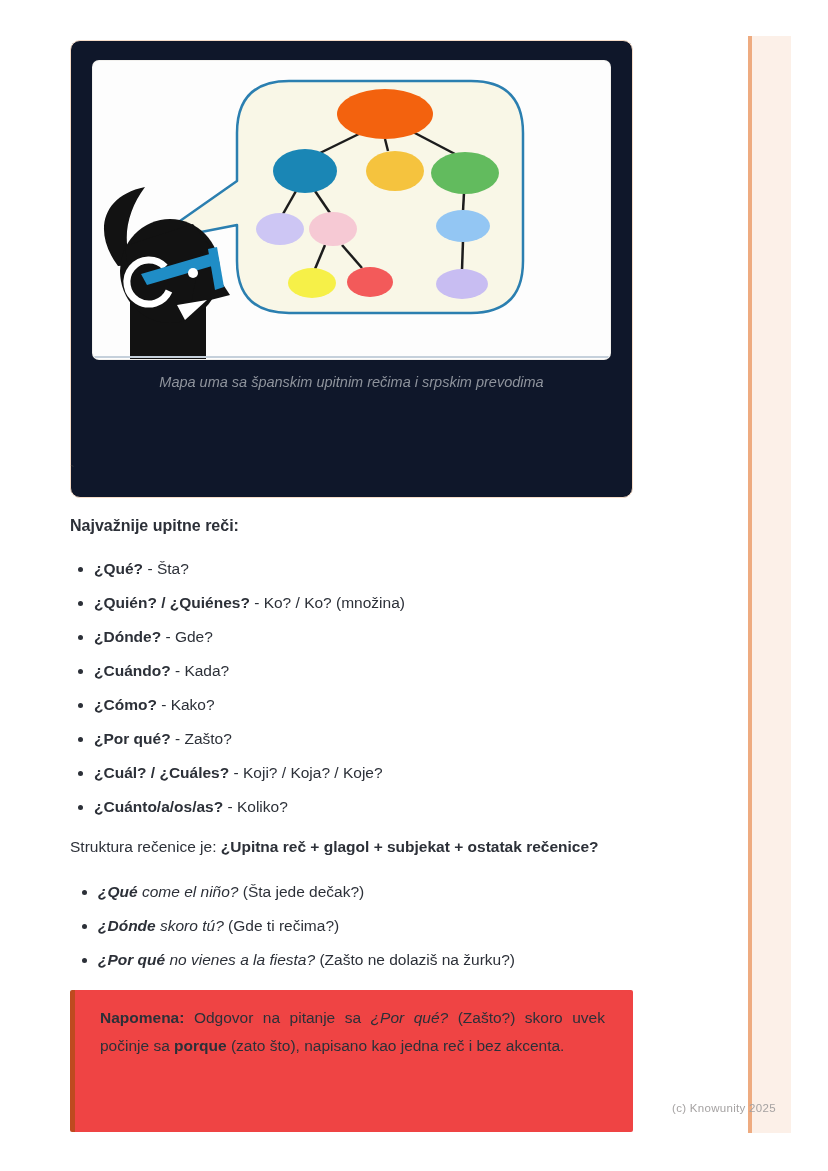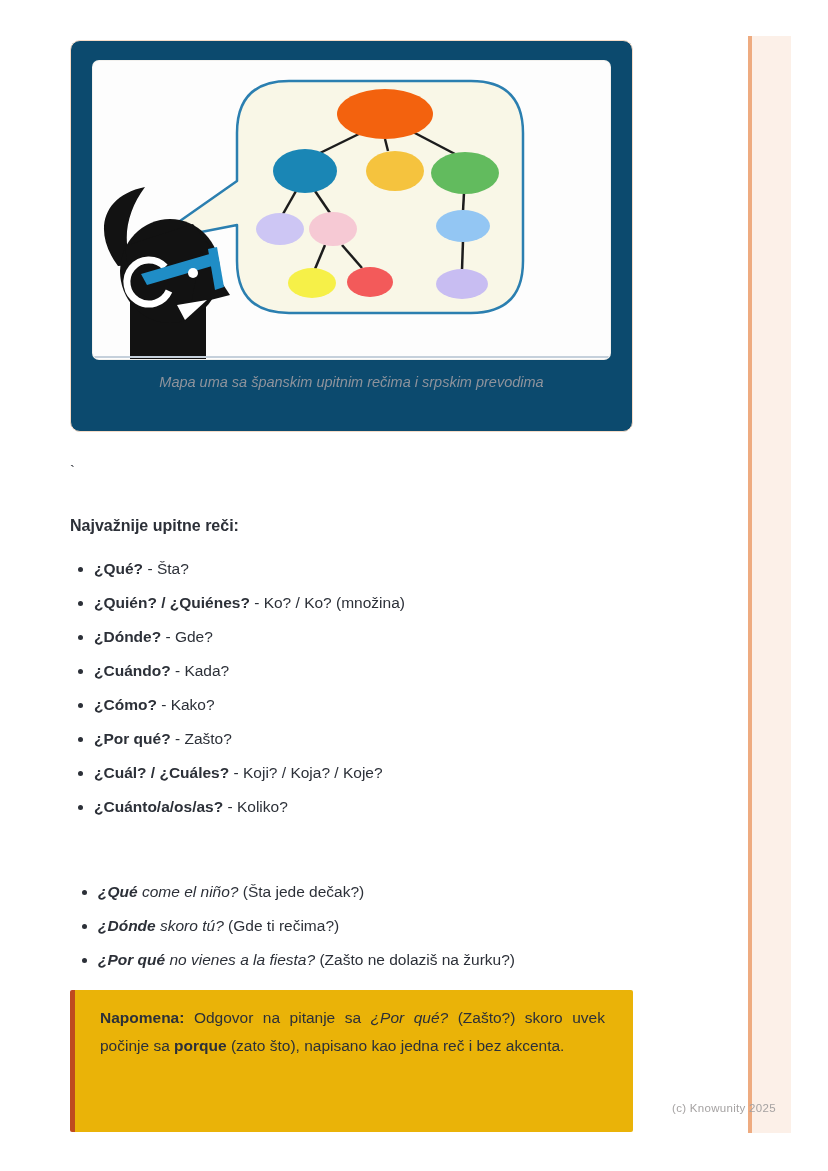--- a/index.html
+++ b/index.html
@@ -4,22 +4,22 @@
 <style>
   html,body{margin:0;padding:0;background:#ffffff;}
   .page{position:relative;width:828px;height:1171px;background:#ffffff;overflow:hidden;
         font-family:"Liberation Sans",sans-serif;color:#2c3038;}
 
   
   .edge-stripe{position:absolute;left:748px;top:36px;width:43px;height:1097px;
                background:#fcf0e8;border-left:4px solid #eeab80;box-sizing:border-box;z-index:1;}
 
   
-  .figure-card{position:absolute;left:70px;top:40px;width:563px;height:392px;box-sizing:border-box;
-               background:#0c4a6e;border:1px solid #f5dcc8;border-radius:10px;padding:20px 22px;z-index:2;}
+  .figure-card{position:absolute;left:70px;top:40px;width:563px;height:458px;box-sizing:border-box;
+               background:#0f172a;border:1px solid #f5dcc8;border-radius:10px;padding:20px 22px;z-index:2;}
   .illustration-wrap{width:517px;height:298px;background:#fdfdfd;border-radius:6px;
                box-shadow:0 0 0 1px #f2f1ee,0 1px 2px rgba(0,0,0,.04);overflow:hidden;}
   .figure-caption{margin-top:13px;text-align:center;font-style:italic;font-size:14.5px;
                color:#8e939c;line-height:20px;}
 
   
   .stray-mark{position:absolute;left:70px;top:462px;font-size:15px;z-index:2;}
   .section-heading{position:absolute;left:70px;top:515px;width:563px;margin:0;
                font-size:16px;font-weight:700;line-height:21px;z-index:2;}
   .qlist{position:absolute;left:70px;top:558px;width:563px;margin:0;padding:0 0 0 24px;
@@ -27,21 +27,21 @@
   .qlist li{line-height:21px;margin-bottom:13px;}
   .structure-line{position:absolute;left:70px;top:836px;width:580px;margin:0;
                font-size:15.5px;line-height:21px;z-index:2;}
   .exlist{position:absolute;left:70px;top:877px;width:580px;margin:4px;padding:0 0 0 24px;
                list-style:disc outside;font-size:15.5px;z-index:2;}
   .exlist li{line-height:21px;margin-bottom:13px;}
   strong{font-weight:700;}
 
   
   .note-callout{position:absolute;left:70px;top:990px;width:563px;height:142px;box-sizing:border-box;
-               background:#eab308;border-left:5px solid #bf4a1f;border-radius:2px;
+               background:#ef4444;border-left:5px solid #bf4a1f;border-radius:2px;
                padding:14px 28px 0 25px;z-index:2;}
   .note-text{margin:0;font-size:15.5px;line-height:28px;text-align:justify;}
   .note-list{margin:7px 0 0;padding:0 0 0 25px;list-style:disc outside;font-size:15.5px;}
   .note-list li{line-height:21px;margin-bottom:13px;}
 
   .watermark{position:absolute;left:672px;top:1102px;font-size:11.5px;color:#a5a2a2;
                letter-spacing:.3px;z-index:3;}
 </style>
 </head>
 <body>
@@ -107,20 +107,21 @@
     <li><strong>¿Qué?</strong><span> - </span><span>Šta?</span></li>
     <li><strong>¿Quién? / ¿Quiénes?</strong><span> - </span><span>Ko? / Ko? (množina)</span></li>
     <li><strong>¿Dónde?</strong><span> - </span><span>Gde?</span></li>
     <li><strong>¿Cuándo?</strong><span> - </span><span>Kada?</span></li>
     <li><strong>¿Cómo?</strong><span> - </span><span>Kako?</span></li>
     <li><strong>¿Por qué?</strong><span> - </span><span>Zašto?</span></li>
     <li><strong>¿Cuál? / ¿Cuáles?</strong><span> - </span><span>Koji? / Koja? / Koje?</span></li>
     <li><strong>¿Cuánto/a/os/as?</strong><span> - </span><span>Koliko?</span></li>
   </ul>
 
+  <p class="structure-line"><span>Struktura rečenice je: </span><strong>¿Upitna reč + glagol + subjekat + ostatak rečenice?</strong></p>
 
   <ul class="exlist">
     <li><em><strong>¿Qué</strong><span> come el niño?</span></em><span> (Šta jede dečak?)</span></li>
     <li><em><strong>¿Dónde</strong><span> skoro tú?</span></em><span> (Gde ti rečima?)</span></li>
     <li><em><strong>¿Por qué</strong><span> no vienes a la fiesta?</span></em><span> (Zašto ne dolaziš na žurku?)</span></li>
   </ul>
 
   <div class="note-callout">
     <p class="note-text"><strong>Napomena:</strong><span> Odgovor na pitanje sa </span><em>¿Por qué?</em><span> (Zašto?) skoro uvek počinje sa </span><strong>porque</strong><span> (zato što), napisano kao jedna reč i bez akcenta.</span></p>
   </div>

